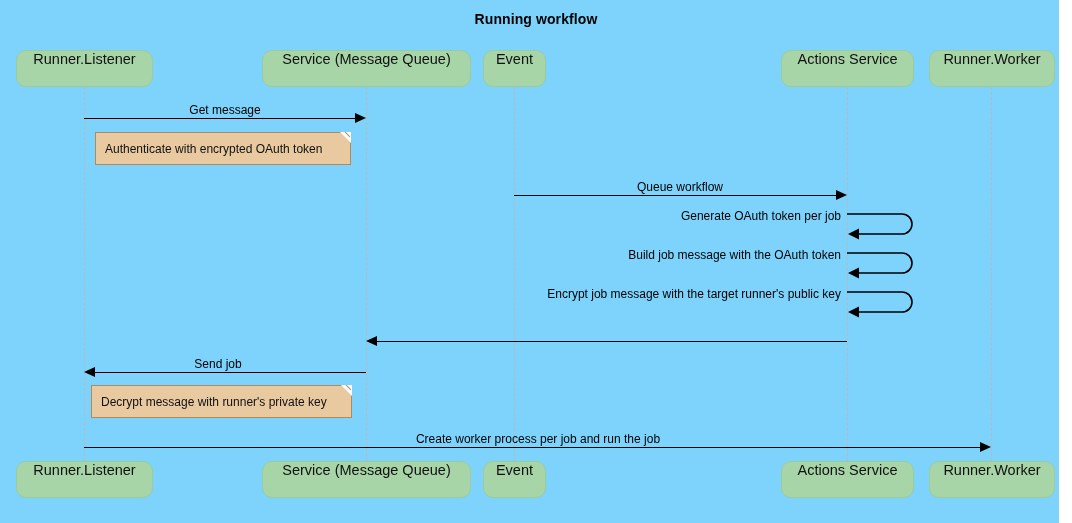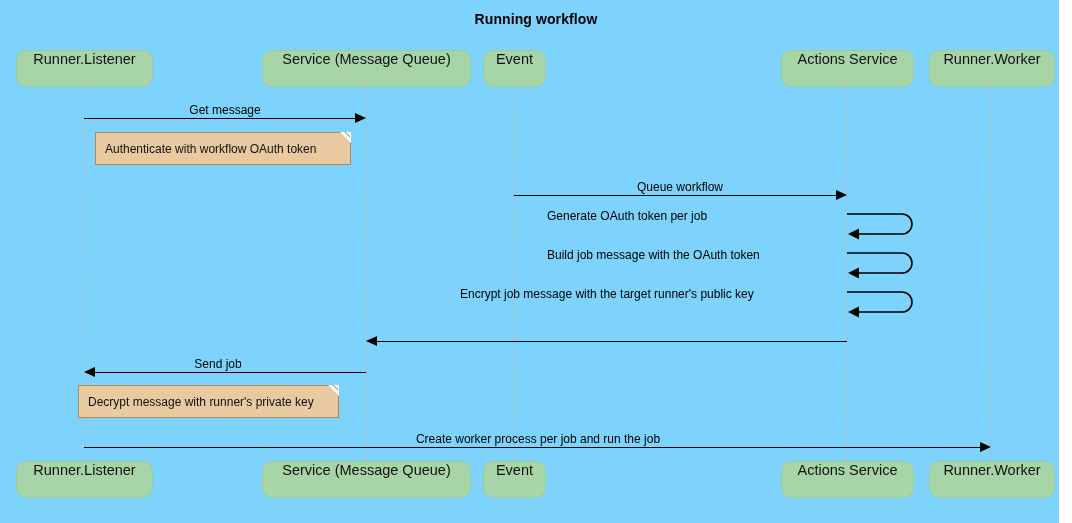--- a/index.html
+++ b/index.html
@@ -75,21 +75,21 @@
     position: absolute;
     font-size: 12px;
     color: #000000;
     white-space: nowrap;
     text-align: center;
   }
   .msg-label.center {
     transform: translateX(-50%);
   }
   .msg-label.right-align {
-    text-align: left;
+    text-align: right;
   }
   
   .selfloop {
     position: absolute;
   }
   .selfloop svg {
     display: block;
     overflow: visible;
   }
   
@@ -178,21 +178,21 @@
   </div>
   <div class="participant" style="left:929px; top:461px; width:126px;">
     <span>Runner.Worker</span>
   </div>
 
   <div class="msg-label center" style="left:225px; top:103px;">Get message</div>
   <div class="msg-line" style="left:84px; top:118px; width:272px;"></div>
   <div class="arrowhead right" style="left:355px; top:113px;"></div>
 
   <div class="note" style="left:95px; top:132px; width:256px;">
-    <span>Authenticate with workflow OAuth token</span>
+    <span>Authenticate with encrypted OAuth token</span>
     <span class="note-fold"></span>
     <span class="note-fold-edge"></span>
   </div>
 
   <div class="msg-label center" style="left:680px; top:180px;">Queue workflow</div>
   <div class="msg-line" style="left:514px; top:195px; width:323px;"></div>
   <div class="arrowhead right" style="left:836px; top:190px;"></div>
 
   <div class="msg-label right-align" style="left:547px; top:209px; width:294px;">Generate OAuth token per job</div>
   <div class="selfloop" style="left:847px; top:208px;">
@@ -218,21 +218,21 @@
     </svg>
   </div>
 
   <div class="msg-line" style="left:377px; top:341px; width:470px;"></div>
   <div class="arrowhead left" style="left:366px; top:336px;"></div>
 
   <div class="msg-label center" style="left:218px; top:357px;">Send job</div>
   <div class="msg-line" style="left:95px; top:372px; width:271px;"></div>
   <div class="arrowhead left" style="left:84px; top:367px;"></div>
 
-  <div class="note" style="left:78px; top:385px; width:261px;">
+  <div class="note" style="left:91px; top:385px; width:261px;">
     <span>Decrypt message with runner's private key</span>
     <span class="note-fold"></span>
     <span class="note-fold-edge"></span>
   </div>
 
   <div class="msg-label center" style="left:538px; top:432px;">Create worker process per job and run the job</div>
   <div class="msg-line" style="left:84px; top:447px; width:897px;"></div>
   <div class="arrowhead right" style="left:980px; top:442px;"></div>
 
 </div>

